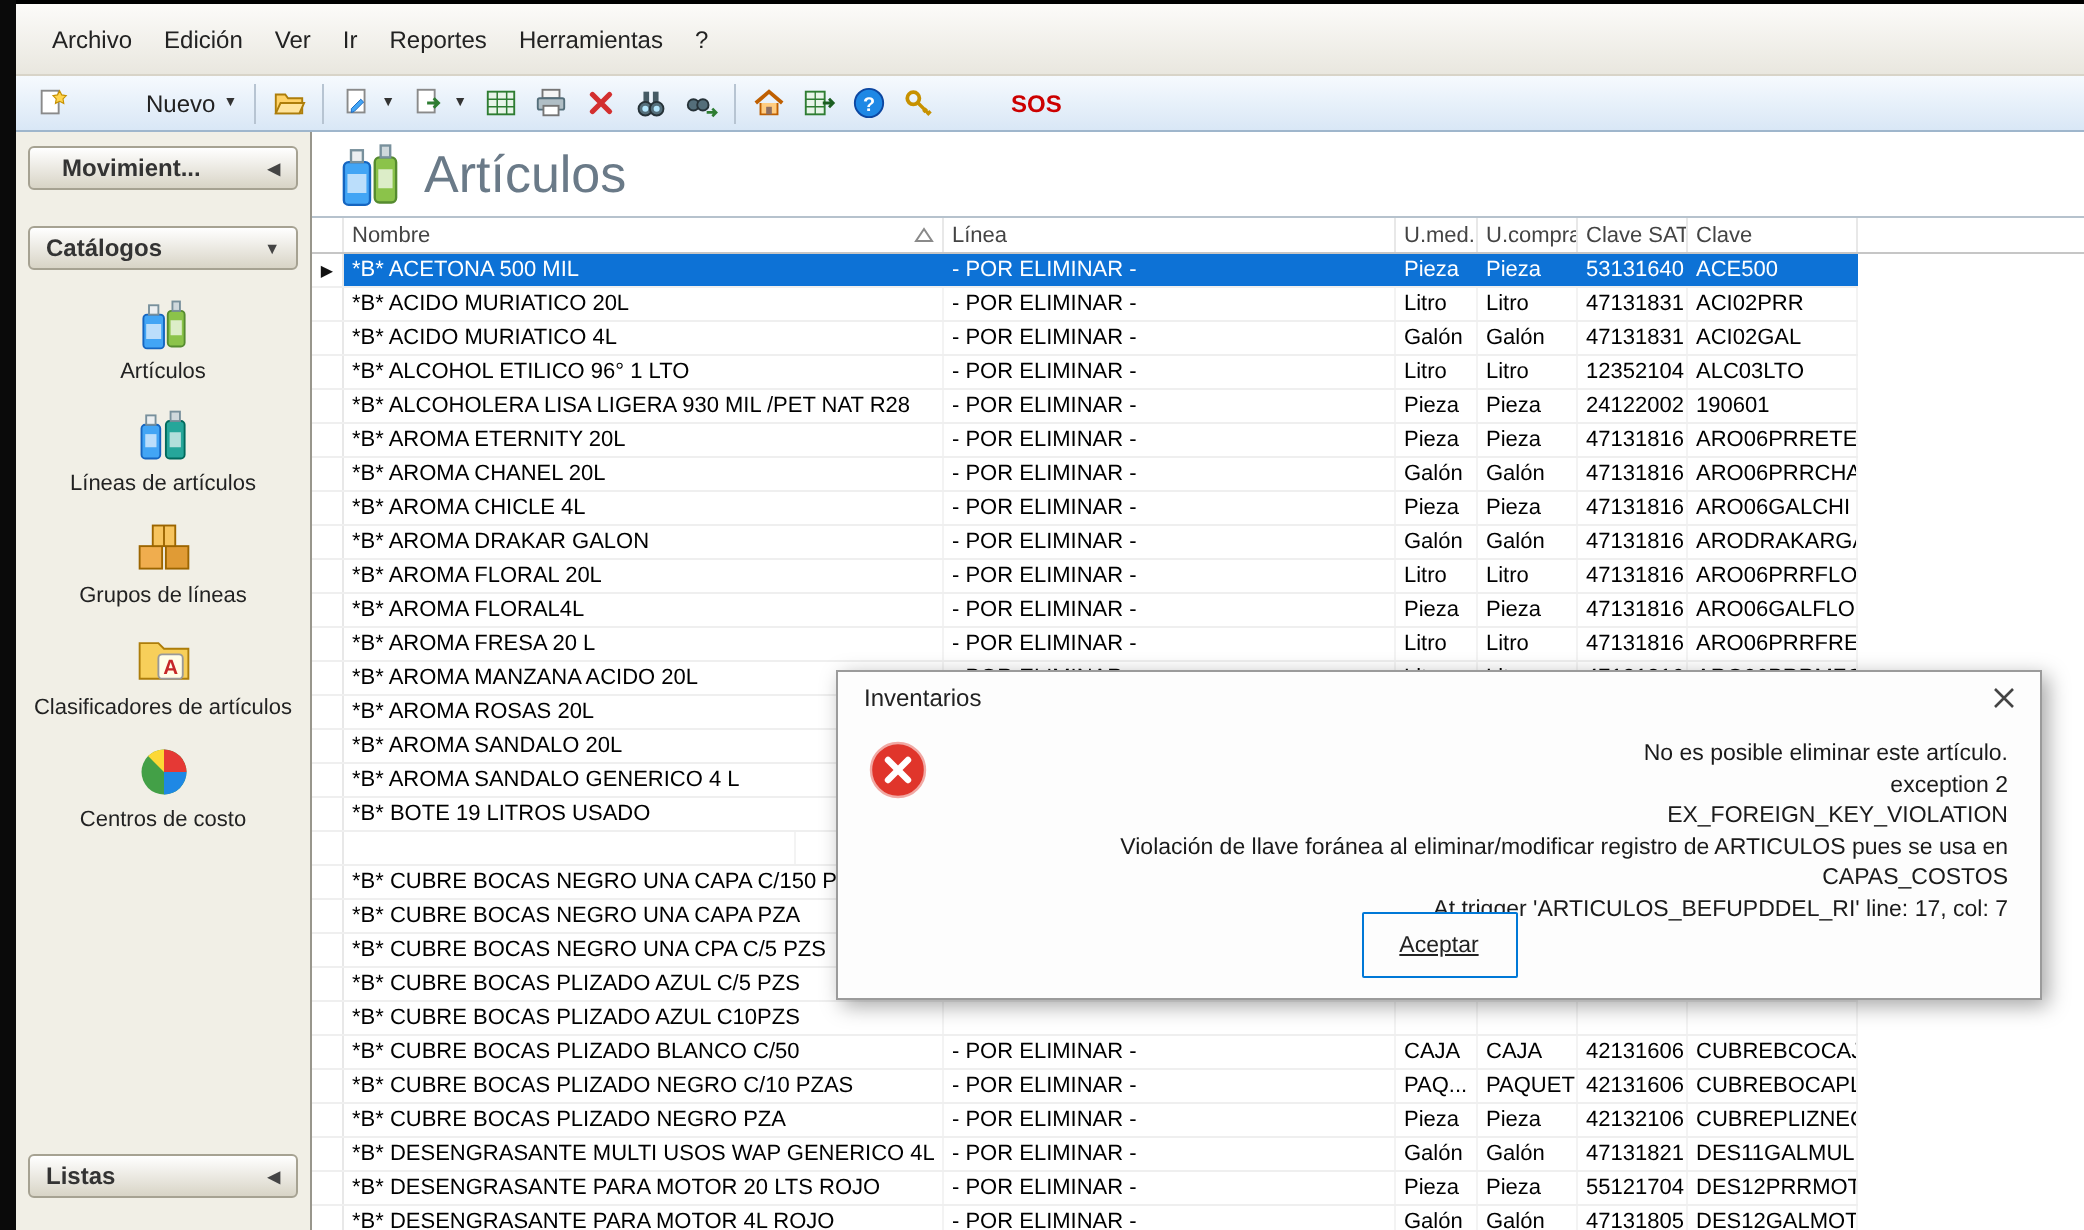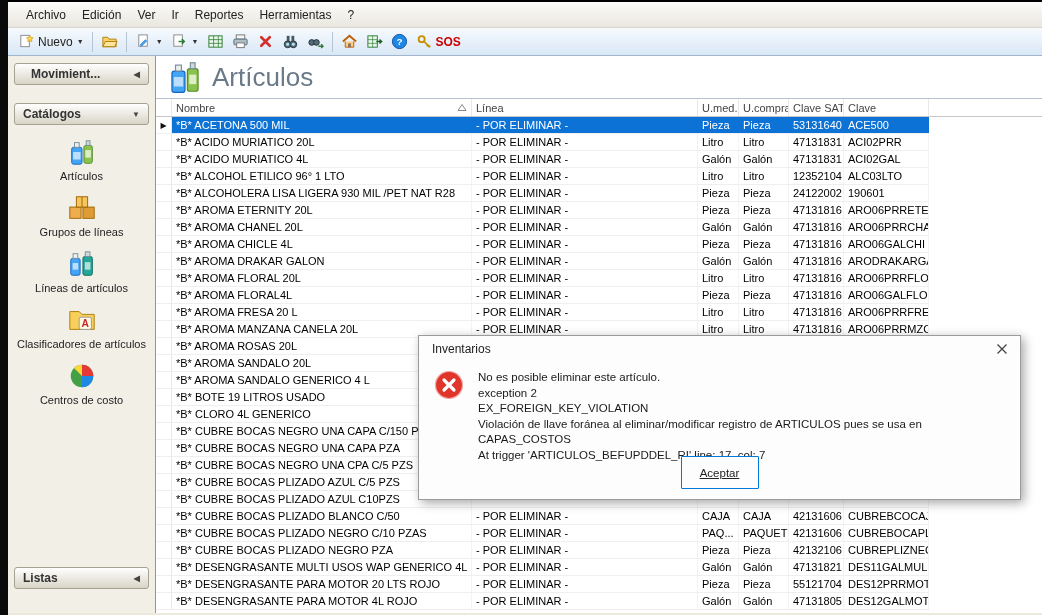--- a/index.html
+++ b/index.html
@@ -3,34 +3,34 @@
 <meta charset="utf-8">
 <style>
   * { box-sizing: border-box; }
   html,body { margin:0; padding:0; width:1042px; height:615px; overflow:hidden;
     font-family:"Liberation Sans", sans-serif; background:#fff; }
   .app { position:relative; width:1042px; height:615px; background:#ece9dd; }
 
   .left-edge { position:absolute; left:0; top:0; width:8px; height:615px; background:#0a0a0a; z-index:30; }
 
   
-  .menubar { margin-left:8px; height:28px; border-top:2px solid #000;
+  .menubar { margin-left:8px; height:38px; border-top:2px solid #000;
     background:linear-gradient(#fcfbf9,#e9e7df); border-bottom:1px solid #d8d4c8;
     display:flex; align-items:center; padding-left:10px; font-size:12px; color:#222; }
   .menu-item { padding:2px 8px; cursor:default; }
 
   
   .toolbar { margin-left:8px; height:28px; background:linear-gradient(#f6fafe,#d9e7f6);
     border-bottom:1px solid #9fb6cc; display:flex; align-items:center; padding-left:6px; }
   .tbtn { display:flex; align-items:center; gap:3px; padding:2px 4px; border-radius:2px; cursor:default; }
   .ico { display:inline-flex; }
   .ico svg { width:17px; height:17px; display:block; }
   .tsep { width:1px; height:20px; background:#b7c4d2; margin:0 4px; }
   .darr { font-size:7px; color:#333; margin-left:1px; }
-  .tlabel { font-size:12px; color:#222; }
+  .tlabel { font-size:12px; color:#222;margin-left:35px; }
 
   
   .content { display:flex; margin-left:8px; height:557px; }
 
   
   .sidebar { width:147px; background:#f1efe6; display:flex; flex-direction:column;
     padding:7px 6px 24px 6px; }
   .panel-btn { height:22px; min-height:22px; border:1px solid #a6a292; border-radius:3px;
     background:linear-gradient(#ffffff,#d8d4c6); display:flex; align-items:center;
     justify-content:space-between; padding:0 8px; font-size:12px; font-weight:bold; color:#333; cursor:default; }
@@ -73,21 +73,21 @@
   .trow.sel .tc { background:#0d72d6; color:#fff; border-right-color:#0d72d6; }
 
   
   .dialog { position:absolute; left:418px; top:335px; width:603px; height:165px;
     background:#fdfdfd; border:1px solid #9b9b9b; box-shadow:3px 3px 10px rgba(0,0,0,.35);
     z-index:40; }
   .dlg-titlebar { display:flex; justify-content:space-between; align-items:center;
     padding:5px 10px 0 13px; font-size:12px; color:#222; }
   .dlg-close { cursor:default; padding:2px; }
   .dlg-close svg { width:12px; height:12px; display:block; }
-  .dlg-body { display:flex; padding:13px 16px 0 15px; }
+  .dlg-body { display:flex; padding:13px 16px 0 15px;text-align:right; }
   .err-ico svg { width:30px; height:30px; display:block; }
   .dlg-lines { margin-left:14px; font-size:11.5px; color:#1a1a1a; line-height:15.5px; }
   .accept-btn { position:absolute; left:50%; transform:translateX(-50%); bottom:10px;
     width:78px; height:33px; background:#fdfdfd; border:1px solid #0078d7; border-radius:1px;
     font-size:11.5px; color:#222; font-family:inherit; cursor:default;text-decoration:underline; }
 </style>
 </head>
 <body>
 
 <div class="app">
@@ -245,40 +245,40 @@
                 <rect x="5" y="11" width="11" height="18" rx="2" fill="#42a5f5" stroke="#1565c0"></rect>
                 <rect x="8" y="6" width="5" height="5" fill="#eceff1" stroke="#78909c"></rect>
                 <rect x="6.5" y="16" width="8" height="8" fill="#bbdefb"></rect>
               </svg>
             </span>
             <div class="cat-label">Artículos</div>
           </div>
           <div class="cat-item">
             <span class="ico cat-ico">
               <svg viewBox="0 0 32 32">
-                <rect x="3" y="15" width="12" height="12" fill="#f0ad4e" stroke="#9c6500"></rect>
-                <rect x="17" y="15" width="12" height="12" fill="#e09b35" stroke="#9c6500"></rect>
-                <rect x="10" y="4" width="12" height="11" fill="#f7c45e" stroke="#9c6500"></rect>
-                <line x1="16" y1="4" x2="16" y2="15" stroke="#9c6500"></line>
-              </svg>
-            </span>
-            <div class="cat-label">Grupos de líneas</div>
-          </div>
-          <div class="cat-item">
-            <span class="ico cat-ico">
-              <svg viewBox="0 0 32 32">
                 <rect x="4" y="10" width="10" height="18" rx="2" fill="#42a5f5" stroke="#1565c0"></rect>
                 <rect x="6.5" y="5" width="5" height="5" fill="#eceff1" stroke="#78909c"></rect>
                 <rect x="6" y="15" width="6" height="7" fill="#bbdefb"></rect>
                 <rect x="17" y="8" width="10" height="20" rx="2" fill="#26a69a" stroke="#00695c"></rect>
                 <rect x="19.5" y="3" width="5" height="5" fill="#cfd8dc" stroke="#78909c"></rect>
                 <rect x="19" y="14" width="6" height="8" fill="#b2dfdb"></rect>
               </svg>
             </span>
             <div class="cat-label">Líneas de artículos</div>
+          </div>
+          <div class="cat-item">
+            <span class="ico cat-ico">
+              <svg viewBox="0 0 32 32">
+                <rect x="3" y="15" width="12" height="12" fill="#f0ad4e" stroke="#9c6500"></rect>
+                <rect x="17" y="15" width="12" height="12" fill="#e09b35" stroke="#9c6500"></rect>
+                <rect x="10" y="4" width="12" height="11" fill="#f7c45e" stroke="#9c6500"></rect>
+                <line x1="16" y1="4" x2="16" y2="15" stroke="#9c6500"></line>
+              </svg>
+            </span>
+            <div class="cat-label">Grupos de líneas</div>
           </div>
           <div class="cat-item">
             <span class="ico cat-ico">
               <svg viewBox="0 0 32 32">
                 <path d="M3 7h10l3 3h13v16H3z" fill="#f7cf5a" stroke="#ad7d0a"></path>
                 <rect x="13" y="13" width="13" height="13" rx="2" fill="#fffde7" stroke="#999"></rect>
                 <text x="19.5" y="23.5" font-size="11" font-weight="bold" fill="#c62828" text-anchor="middle" font-family="sans-serif">A</text>
               </svg>
             </span>
             <div class="cat-label">Clasificadores de artículos</div>
@@ -448,21 +448,21 @@
               <div class="c-sel"></div>
               <div class="tc c0">*B* AROMA FRESA 20 L</div>
               <div class="tc c1">- POR ELIMINAR -</div>
               <div class="tc c2">Litro</div>
               <div class="tc c3">Litro</div>
               <div class="tc c4">47131816</div>
               <div class="tc c5">ARO06PRRFRE</div>
             </div>
             <div class="trow">
               <div class="c-sel"></div>
-              <div class="tc c0">*B* AROMA MANZANA CANELA 20L</div>
+              <div class="tc c0">*B* AROMA MANZANA ACIDO 20L</div>
               <div class="tc c1">- POR ELIMINAR -</div>
               <div class="tc c2">Litro</div>
               <div class="tc c3">Litro</div>
               <div class="tc c4">47131816</div>
               <div class="tc c5">ARO06PRRMZC</div>
             </div>
             <div class="trow">
               <div class="c-sel"></div>
               <div class="tc c0">*B* AROMA ROSAS 20L</div>
               <div class="tc c1"></div>
@@ -493,21 +493,20 @@
               <div class="c-sel"></div>
               <div class="tc c0">*B* BOTE 19 LITROS USADO</div>
               <div class="tc c1"></div>
               <div class="tc c2"></div>
               <div class="tc c3"></div>
               <div class="tc c4"></div>
               <div class="tc c5"></div>
             </div>
             <div class="trow">
               <div class="c-sel"></div>
-              <div class="tc c0">*B* CLORO 4L GENERICO</div>
               <div class="tc c1"></div>
               <div class="tc c2"></div>
               <div class="tc c3"></div>
               <div class="tc c4"></div>
               <div class="tc c5"></div>
             </div>
             <div class="trow">
               <div class="c-sel"></div>
               <div class="tc c0">*B* CUBRE BOCAS NEGRO UNA CAPA C/150 PTE</div>
               <div class="tc c1"></div>

